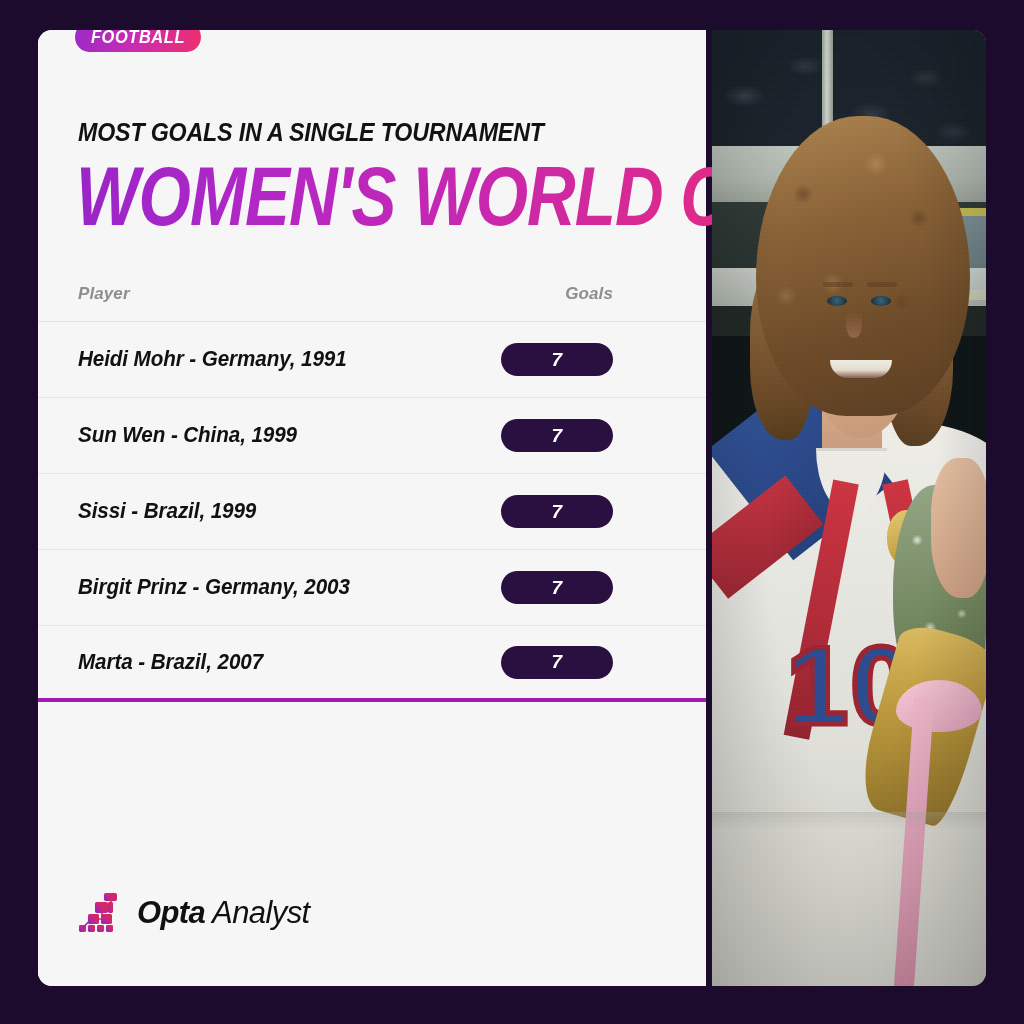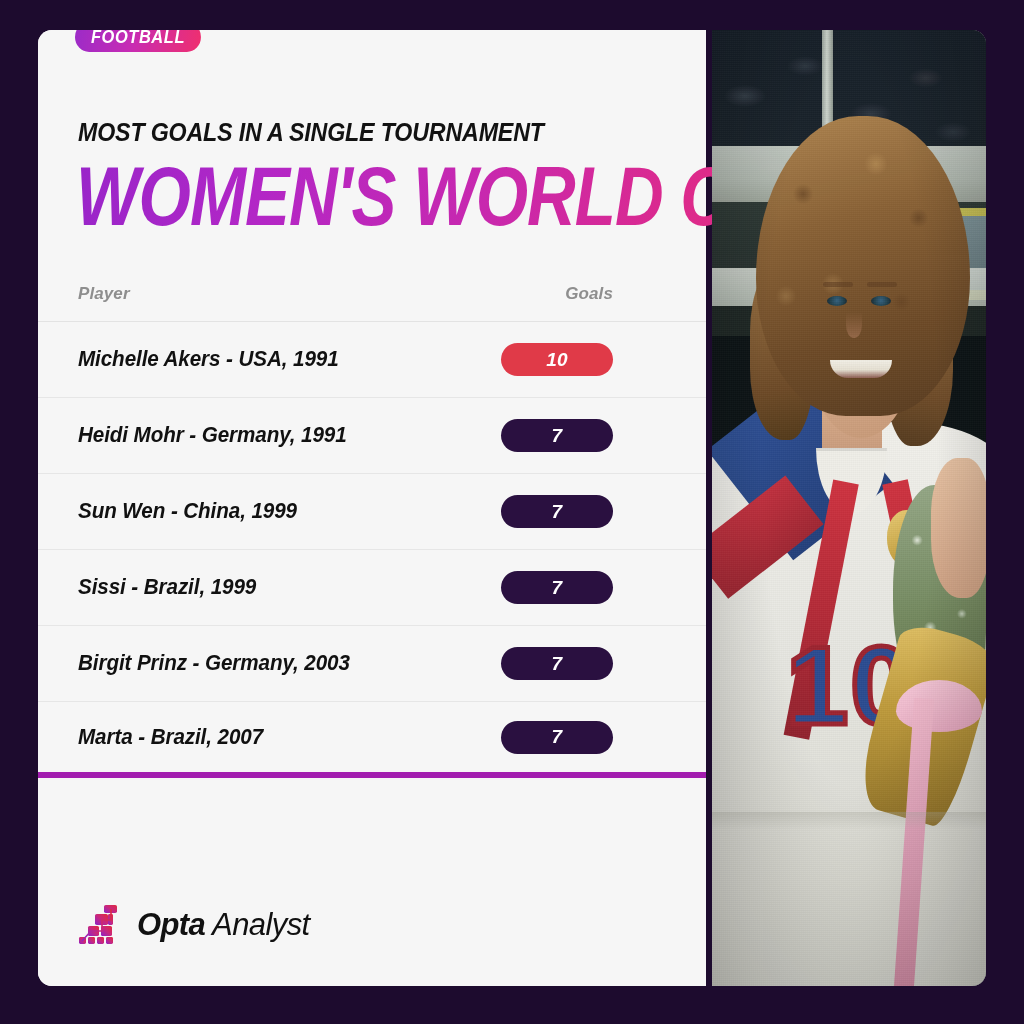--- a/index.html
+++ b/index.html
@@ -131,21 +131,21 @@
   .th.player { flex: 0 0 423px; }
   .th.goals  { width: 112px; text-align: right; }
 
   .row {
     display: flex;
     align-items: center;
     height: 76px;
     padding: 0 0 0 40px;
     border-bottom: 1px solid #e6e6e6;
   }
-  .row:last-child { border-bottom: 6px solid #a21caf; }
+  .row:last-child { border-bottom: 4px solid #a21caf; }
 
   .cell-player {
     flex: 0 0 423px;
     font-size: 21.5px;
     font-weight: 700;
     color: #111111;
     letter-spacing: -0.1px;
     transform: scaleX(0.96);
     transform-origin: left center;
     white-space: nowrap;
@@ -169,21 +169,21 @@
     font-weight: 700;
     letter-spacing: 0.3px;
   }
   .pill.dark      { background: #2a1040; }
   .pill.highlight { background: #e03a48; }
 
   
   #footer-logo {
     position: absolute;
     left: 40px;
-    bottom: 40px;
+    bottom: 52px;
     display: flex;
     align-items: center;
     gap: 13px;
   }
   #logo-mark { display: block; }
   #logo-text {
     font-size: 31px;
     letter-spacing: -0.6px;
     color: #111111;
     white-space: nowrap;
@@ -398,26 +398,20 @@
 
     <div id="title">WOMEN'S WORLD CUP</div>
 
     <div id="table">
 
       <div class="thead">
         <div class="th player">Player</div>
         <div class="th goals">Goals</div>
       </div>
 
-      <div class="row">
-        <div class="cell-player">Michelle Akers - USA, 1991</div>
-        <div class="cell-goals">
-          <div class="pill highlight">10</div>
-        </div>
-      </div>
 
       <div class="row">
         <div class="cell-player">Heidi Mohr - Germany, 1991</div>
         <div class="cell-goals">
           <div class="pill dark">7</div>
         </div>
       </div>
 
       <div class="row">
         <div class="cell-player">Sun Wen - China, 1999</div>

